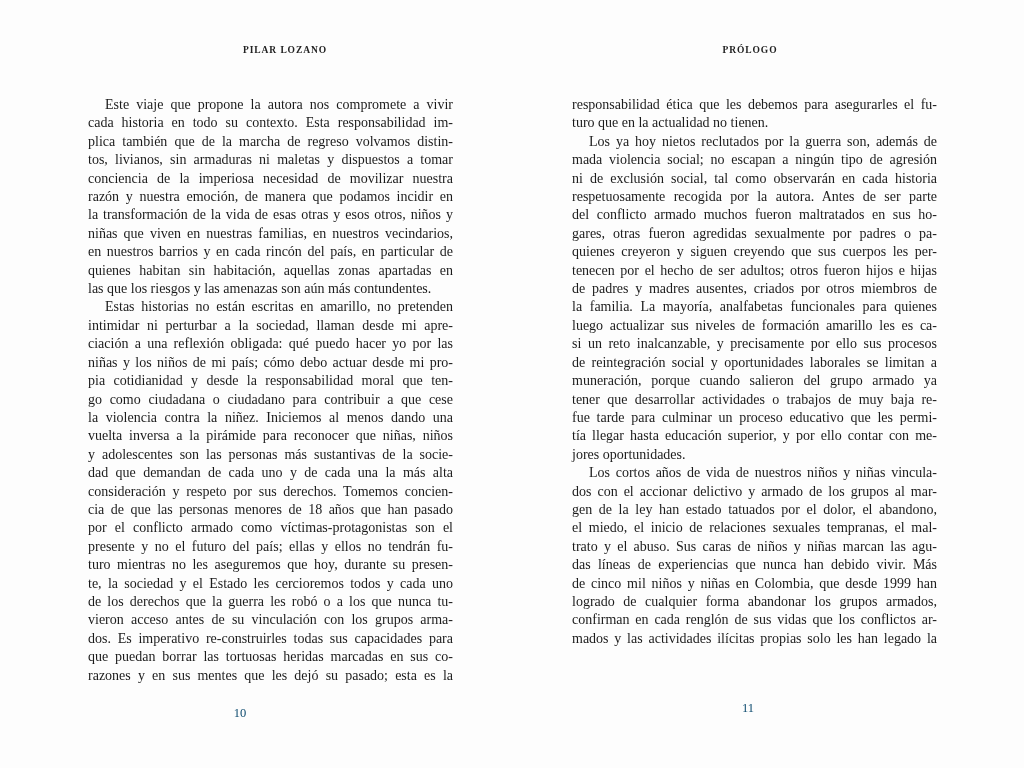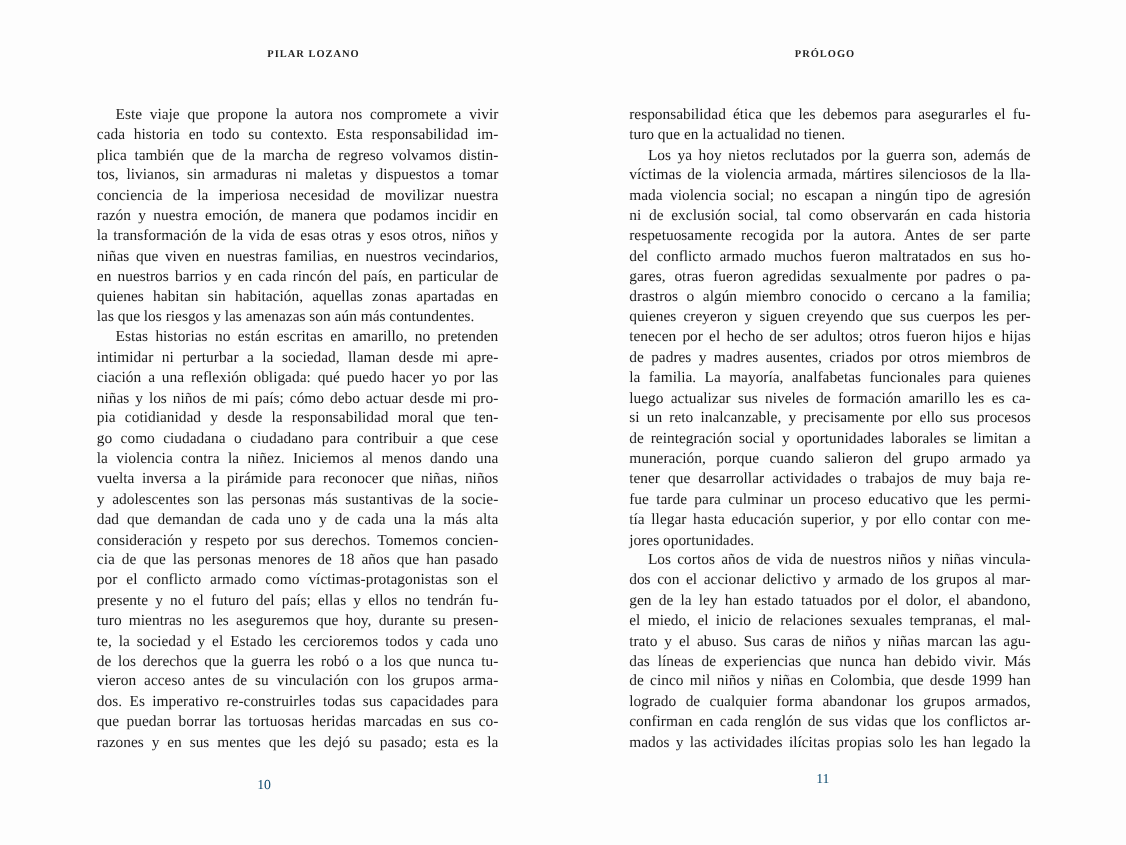--- a/index.html
+++ b/index.html
@@ -107,27 +107,25 @@
 
   <section>
     <div class="running-header header-right">PRÓLOGO</div>
     <div class="text-block text-right">
         <div class="paragraph">
           <div class="line">responsabilidad ética que les debemos para asegurarles el fu-</div>
           <div class="line lastline">turo que en la actualidad no tienen.</div>
         </div>
         <div class="paragraph">
           <div class="line indent">Los ya hoy nietos reclutados por la guerra son, además de</div>
-          <div class="line">víctimas de la violencia armada, mártires silenciosos de la lla-</div>
           <div class="line">mada violencia social; no escapan a ningún tipo de agresión</div>
           <div class="line">ni de exclusión social, tal como observarán en cada historia</div>
           <div class="line">respetuosamente recogida por la autora. Antes de ser parte</div>
           <div class="line">del conflicto armado muchos fueron maltratados en sus ho-</div>
           <div class="line">gares, otras fueron agredidas sexualmente por padres o pa-</div>
-          <div class="line">drastros o algún miembro conocido o cercano a la familia;</div>
           <div class="line">quienes creyeron y siguen creyendo que sus cuerpos les per-</div>
           <div class="line">tenecen por el hecho de ser adultos; otros fueron hijos e hijas</div>
           <div class="line">de padres y madres ausentes, criados por otros miembros de</div>
           <div class="line">la familia. La mayoría, analfabetas funcionales para quienes</div>
           <div class="line">luego actualizar sus niveles de formación amarillo les es ca-</div>
           <div class="line">si un reto inalcanzable, y precisamente por ello sus procesos</div>
           <div class="line">de reintegración social y oportunidades laborales se limitan a</div>
           <div class="line">muneración, porque cuando salieron del grupo armado ya</div>
           <div class="line">tener que desarrollar actividades o trabajos de muy baja re-</div>
           <div class="line">fue tarde para culminar un proceso educativo que les permi-</div>

